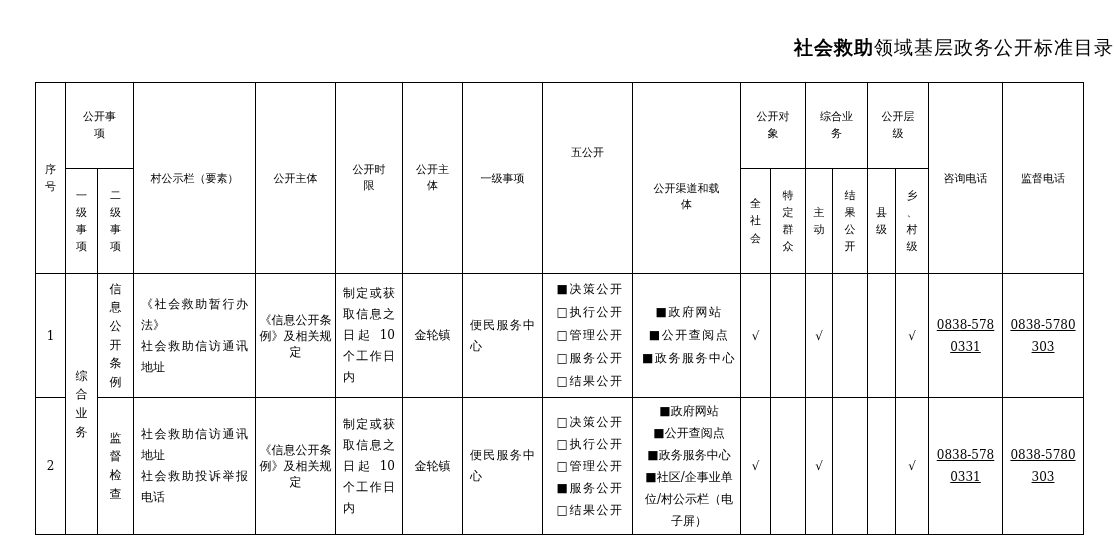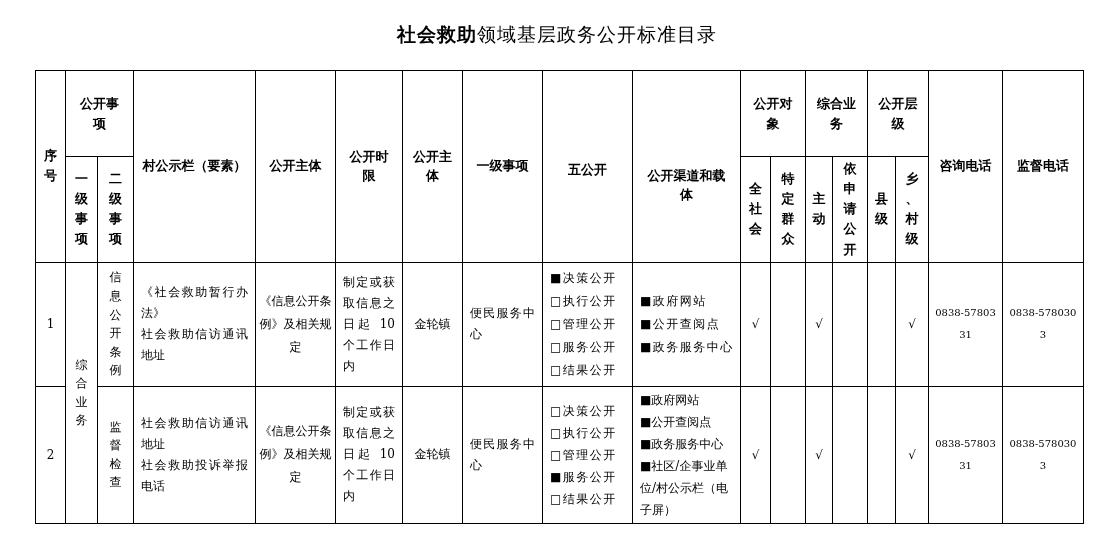--- a/index.html
+++ b/index.html
@@ -4,81 +4,83 @@
 <style>
   html,body { margin:0; padding:0; }
   body {
     width:1114px; height:552px;
     background:#ffffff;
     color:#000;
     font-family:"DejaVu Serif", serif;
     overflow:hidden;
   }
   .title {
-    text-align:center;
+    text-align:right;
     padding-top:24px;
-    font-family:Liberation Mono, monospace;
+    font-family:Liberation Sans, sans-serif;
     font-size:19px;
     letter-spacing:1px;
     line-height:24px;
+    margin-top:12px;
   }
   .title .em { font-weight:bold; }
   table {
     border-collapse:collapse;
     table-layout:fixed;
     margin-left:35px;
     margin-top:22px;
   }
   td {
     border:1px solid #000;
     text-align:center;
     vertical-align:middle;
     font-size:12px;
     padding:2px 3px;
     overflow:hidden;
   }
   tr.ha  { height:86px; }
   tr.hb  { height:105px; }
   tr.r1  { height:124px; }
   tr.r2  { height:124px; }
-  .hd { font-weight:bold; font-size:13px; }
+  .hd { font-weight:normal; font-size:11px; }
   .vtext {
     display:inline-block;
     width:1.15em;
     word-break:break-all;
     line-break:anywhere;
     line-height:1.55;
     text-align:center;
   }
   .w3 { display:inline-block; width:3.1em; word-break:break-all; line-height:1.5; }
   .w6 { display:inline-block; width:6.2em; word-break:break-all; line-height:1.5; }
-  td.five-hd { vertical-align:top; padding-top:90px; }
+  td.five-hd { vertical-align:top; padding-top:62px; }
   td.chan-hd { vertical-align:middle; padding-top:40px; }
   td.just {
     text-align:justify;
     padding:4px 7px;
     line-height:21px;
   }
   td.just div { text-align:justify; }
-  td.cen { text-align:center; line-height:23px; }
+  td.cen { text-align:center; line-height:16px; }
   td.list {
-    text-align:left;
+    text-align:center;
     padding-left:7px;
     padding-right:2px;
     line-height:23px;
   }
   td.list.tight { line-height:22px; }
   td.list div { letter-spacing:1.5px; }
   td.list div.nospace { letter-spacing:0; }
   td.num {
     word-break:break-all;
     line-break:anywhere;
     line-height:22px;
     padding:8px 6px;
-    font-size:10px;
+    font-size:12px;
+    text-decoration:underline;
   }
   td.check { font-size:12px; }
 </style>
 </head>
 <body>
 
 <div class="title">
   <span class="em">社会救助</span><span>领域基层政务公开标准目录</span>
 </div>
 
@@ -121,21 +123,21 @@
     <td rowspan="2" class="hd">咨询电话</td>
     <td rowspan="2" class="hd">监督电话</td>
   </tr>
 
   <tr class="hb">
     <td class="hd"><span class="vtext">一级事项</span></td>
     <td class="hd"><span class="vtext">二级事项</span></td>
     <td class="hd"><span class="vtext">全社会</span></td>
     <td class="hd"><span class="vtext">特定群众</span></td>
     <td class="hd"><span class="vtext">主动</span></td>
-    <td class="hd"><span class="vtext">依申请公开</span></td>
+    <td class="hd"><span class="vtext">结果公开</span></td>
     <td class="hd"><span class="vtext">县级</span></td>
     <td class="hd"><span class="vtext">乡、村级</span></td>
   </tr>
 
   <tr class="r1">
     <td>1</td>
     <td rowspan="2"><span class="vtext">综合业务</span></td>
     <td><span class="vtext">信息公开条例</span></td>
     <td class="just">
       <div>《社会救助暂行办法》</div>

